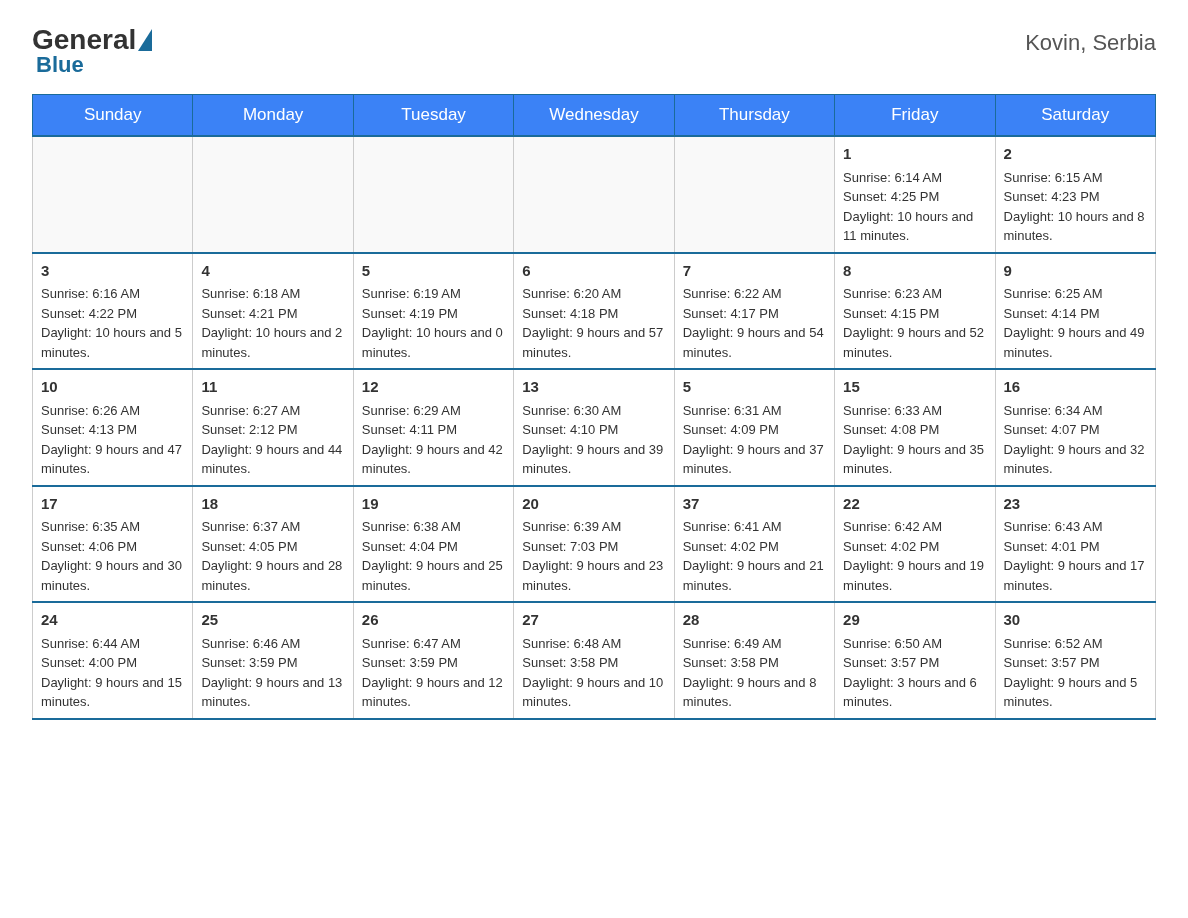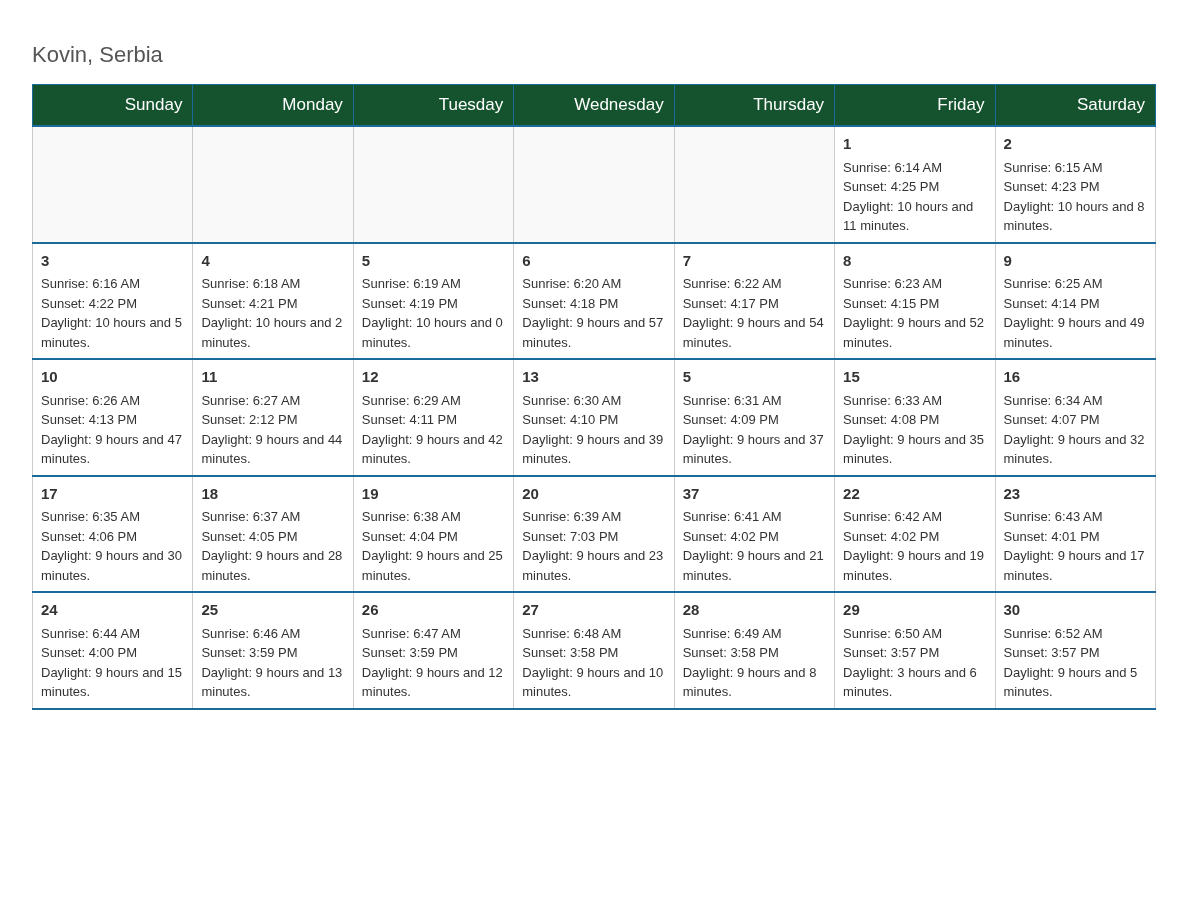--- a/index.html
+++ b/index.html
@@ -52,35 +52,35 @@
     }
     .month-title {
       font-size: 52px;
       font-weight: normal;
       color: #222;
       line-height: 1.1;
     }
     .location {
       font-size: 22px;
       color: #555;
-      margin-top: 18px;
+      margin-top: 6px;
       text-align: center;
     }
     .calendar {
       width: 100%;
       border-collapse: collapse;
       margin-top: 16px;
     }
     .calendar th {
-      background-color: #14532d;
+      background-color: #3b82f6;
       color: #fff;
       font-size: 17px;
       font-weight: normal;
       padding: 10px 10px;
-      text-align: right;
+      text-align: center;
       border: 1px solid #1a6b9a;
     }
     .calendar td {
       vertical-align: top;
       border: 1px solid #ccc;
       padding: 6px 8px;
       width: 14.28%;
       min-height: 100px;
       font-size: 13px;
       color: #333;
@@ -96,20 +96,27 @@
       margin-bottom: 2px;
     }
     .empty-cell {
       background: #f9f9f9;
     }
   </style>
 </head>
 <body>
 
 <div class="header-area">
+  <div class="logo">
+    <div class="logo-text">
+      <span class="logo-general">General</span>
+      <span class="logo-triangle"></span>
+    </div>
+    <span class="logo-line2">Blue</span>
+  </div>
   <div class="title-area">
     <div class="location">Kovin, Serbia</div>
   </div>
 </div>
 
 <table class="calendar">
   <thead>
     <tr>
     <th>Sunday</th>
         <th>Monday</th>

